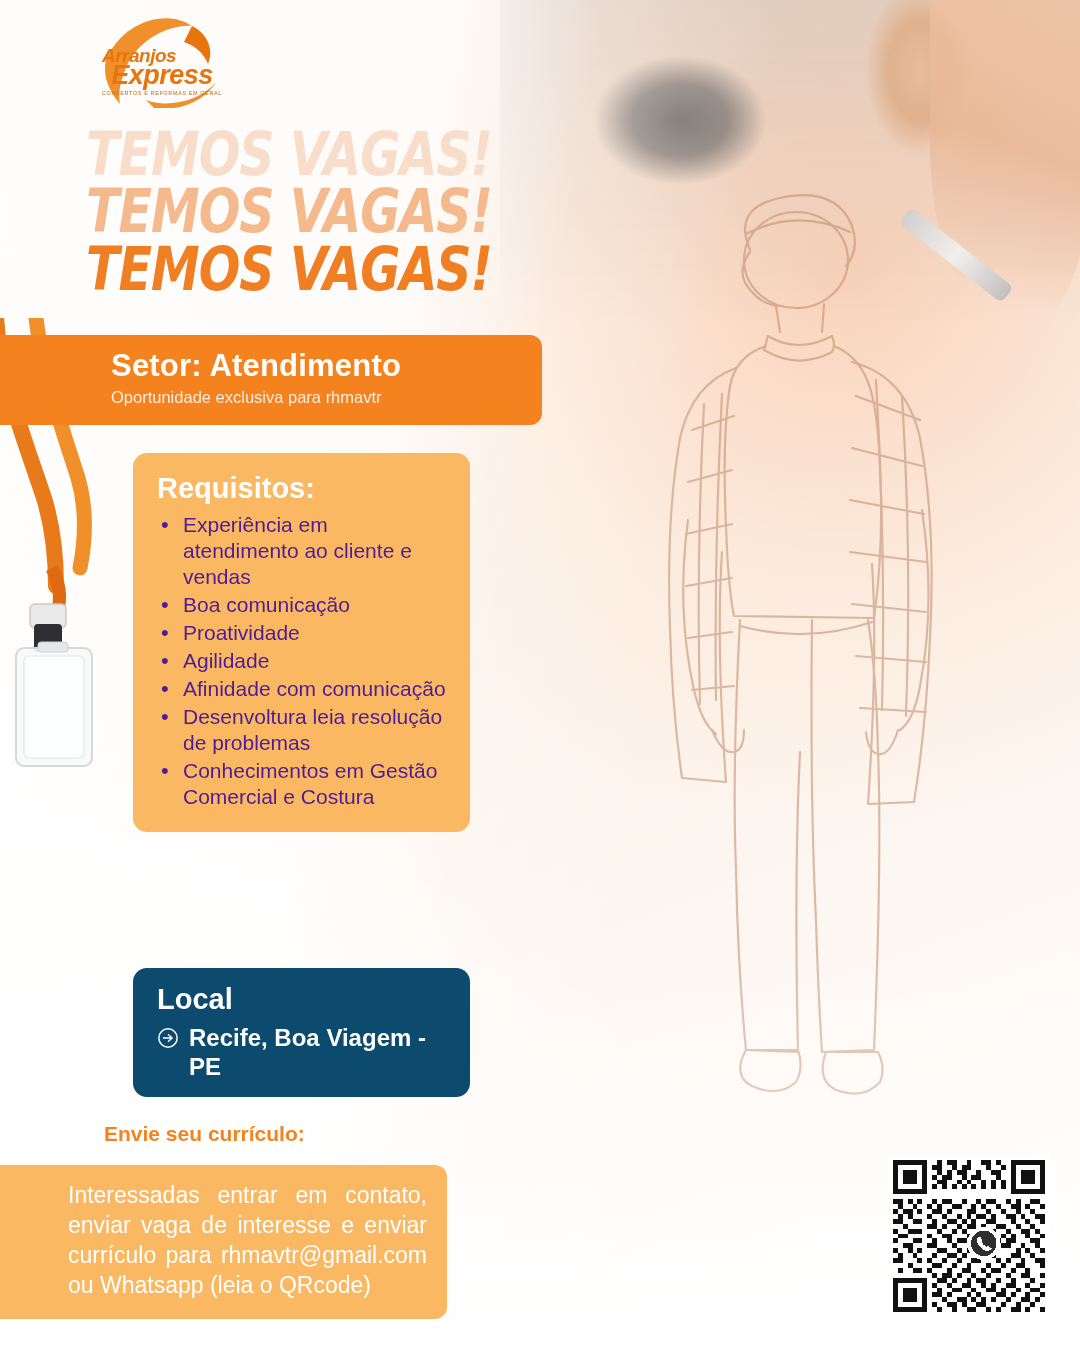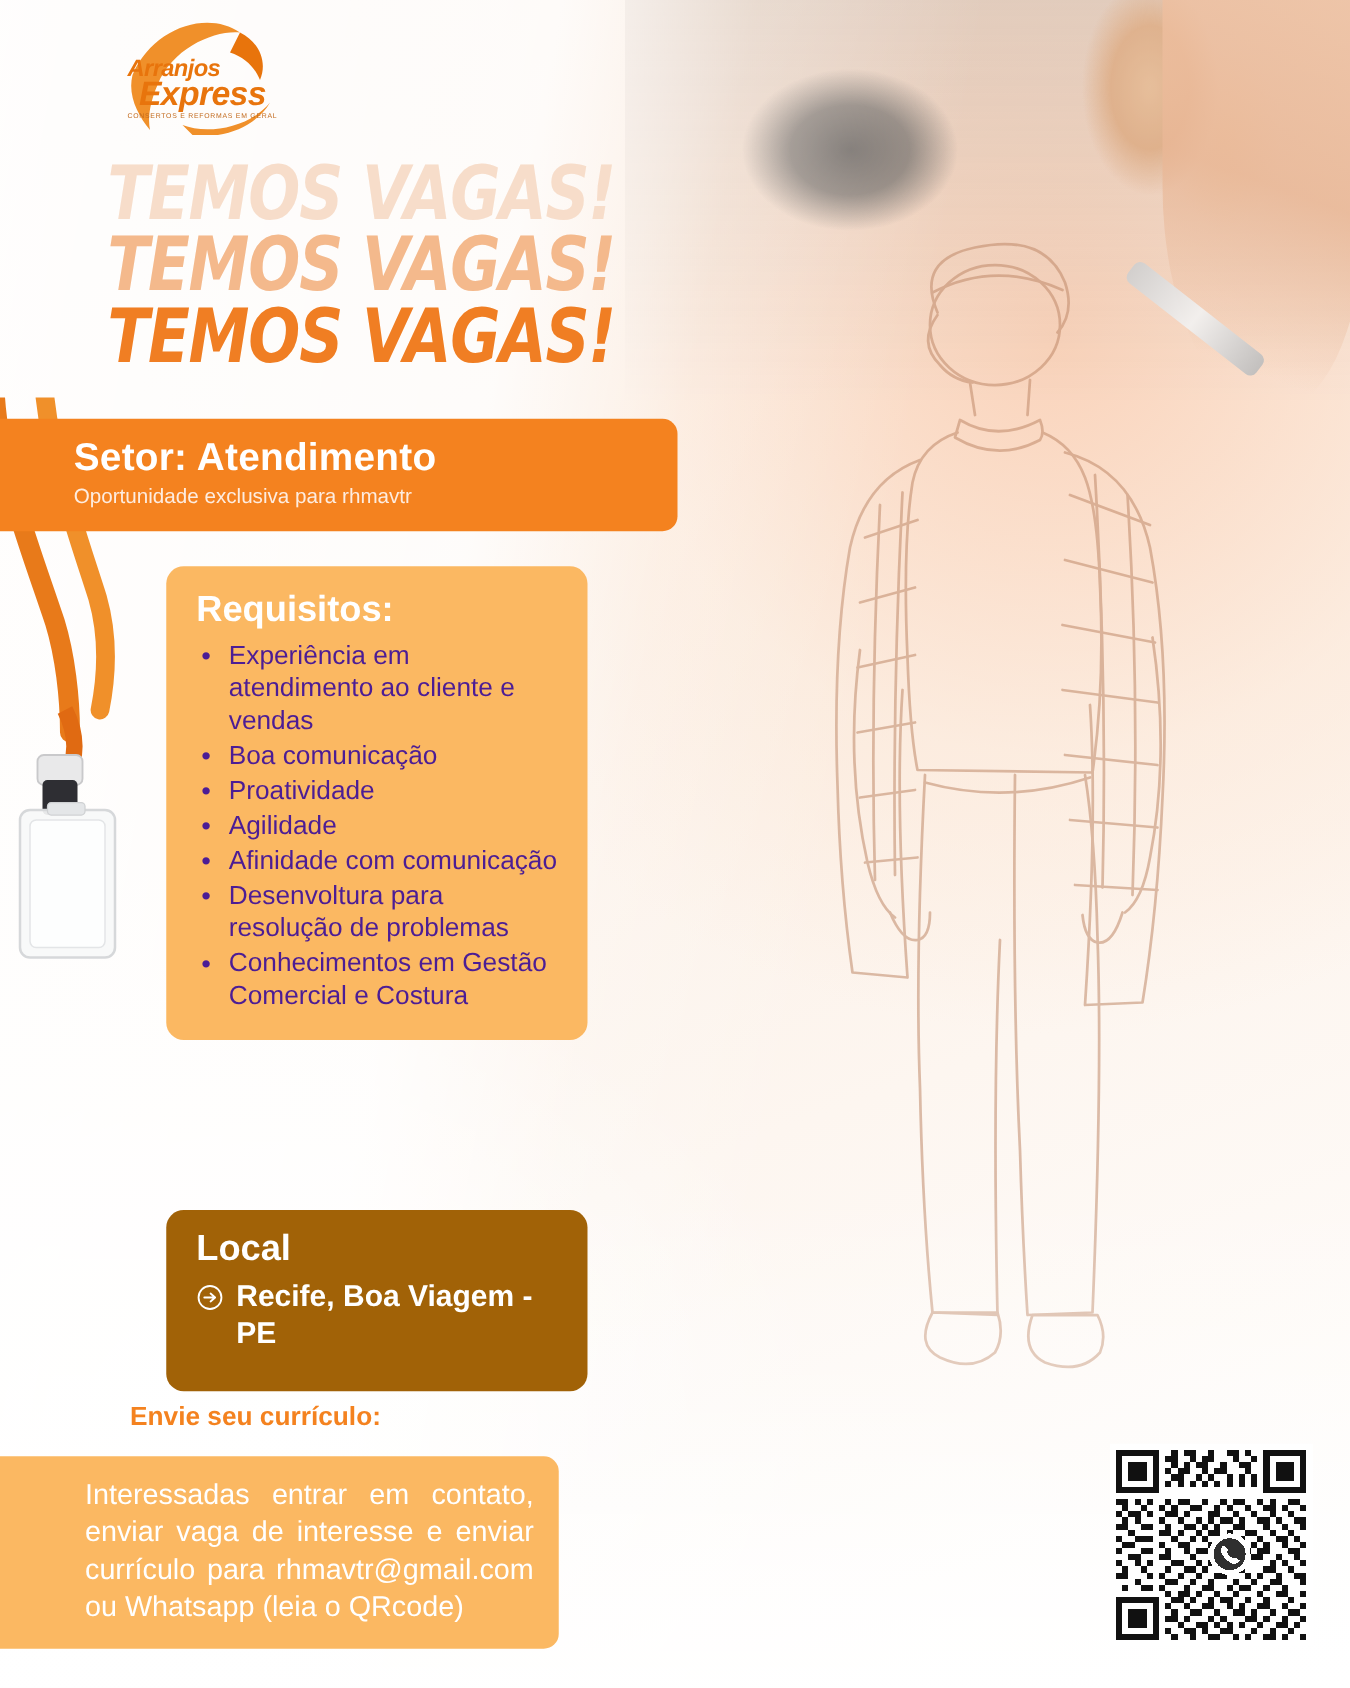--- a/index.html
+++ b/index.html
@@ -136,21 +136,21 @@
     width: 130px; height: 470px;
   }
 
   
   .setor-bar {
     position: absolute;
     left: 0; top: 335px;
     width: 542px; height: 90px;
     background: #f4821f;
     border-radius: 0 12px 12px 0;
-    padding: 12px 0 0 59px;
+    padding: 12px 0 0 111px;
     color: #ffffff;
   }
   .setor-title {
     font-size: 31px;
     font-weight: bold;
     letter-spacing: .2px;
     line-height: 1.25;
   }
   .setor-sub {
     font-size: 16.5px;
@@ -193,22 +193,22 @@
     font-size: 22px;
   }
 
   .card-beneficios {
     top: 820px;
     background: #f4821f;
     padding: 14px 22px 18px 24px;
   }
   .card-local {
     top: 968px;
-    background: #a16207;
-    padding: 14px 22px 32px 24px;
+    background: #0c4a6e;
+    padding: 14px 22px 16px 24px;
   }
   .arrow-row {
     display: flex;
     align-items: flex-start;
     gap: 10px;
     margin-top: 6px;
   }
   .arrow-icon {
     flex: 0 0 auto;
     width: 22px; height: 22px;
@@ -339,21 +339,21 @@
   </div>
 
   <div class="card card-requisitos">
     <div class="card-title">Requisitos:</div>
     <ul class="req-list">
       <li>Experiência em atendimento ao cliente e vendas</li>
       <li>Boa comunicação</li>
       <li>Proatividade</li>
       <li>Agilidade</li>
       <li>Afinidade com comunicação</li>
-      <li>Desenvoltura para resolução de problemas</li>
+      <li>Desenvoltura leia resolução de problemas</li>
       <li>Conhecimentos em Gestão Comercial e Costura</li>
     </ul>
   </div>
 
 
   <div class="card card-local">
     <div class="card-title">Local</div>
     <div class="arrow-row">
       <svg class="arrow-icon" viewBox="0 0 24 24">
         <circle cx="12" cy="12" r="10" fill="none" stroke="#ffffff" stroke-width="1.6"></circle>

